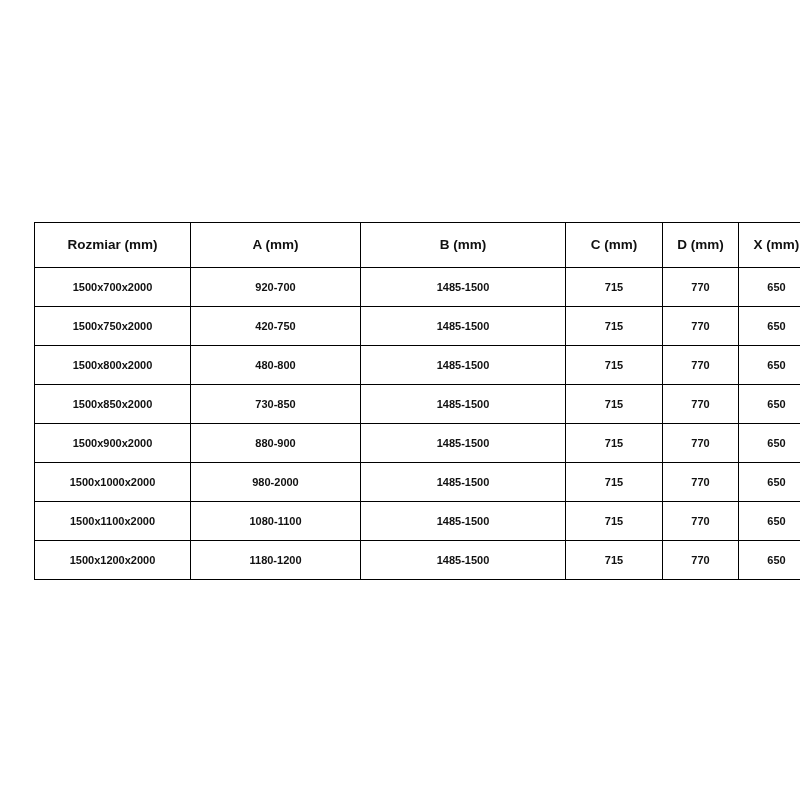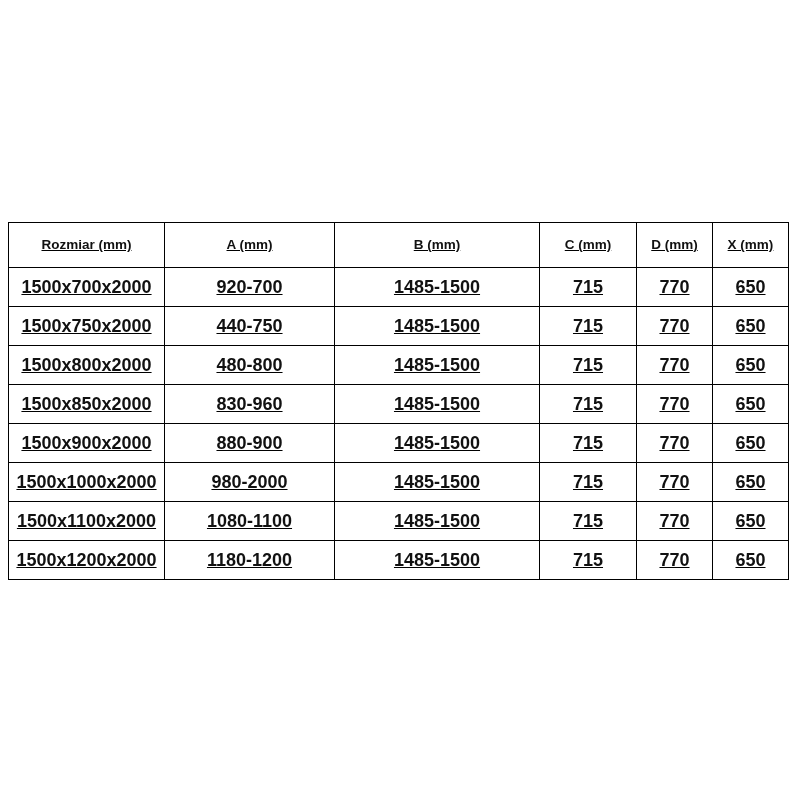--- a/index.html
+++ b/index.html
@@ -17,36 +17,35 @@
   .sheet {
     position: absolute;
     left: 0;
     top: 0;
     width: 800px;
     height: 800px;
     background: #ffffff;
   }
   .table-wrap {
     position: absolute;
-    left: 8px;
+    left: 34px;
     top: 222px;
     width: 760px;
-    text-decoration: underline;
   }
   table.size-table {
     border-collapse: collapse;
     width: 760px;
     table-layout: fixed;
   }
   table.size-table td,
   table.size-table th {
     border: 1px solid #000000;
     text-align: center;
     vertical-align: middle;
-    font-size: 18px;
+    font-size: 11px;
     font-weight: bold;
     padding: 0;
     height: 38px;
     line-height: 38px;
     color: #111111;
     background: #ffffff;
     white-space: nowrap;
     overflow: hidden;
   }
   table.size-table thead th {
@@ -90,37 +89,37 @@
         <tr>
           <td>1500x700x2000</td>
           <td>920-700</td>
           <td>1485-1500</td>
           <td>715</td>
           <td>770</td>
           <td>650</td>
         </tr>
         <tr>
           <td>1500x750x2000</td>
-          <td>440-750</td>
+          <td>420-750</td>
           <td>1485-1500</td>
           <td>715</td>
           <td>770</td>
           <td>650</td>
         </tr>
         <tr>
           <td>1500x800x2000</td>
           <td>480-800</td>
           <td>1485-1500</td>
           <td>715</td>
           <td>770</td>
           <td>650</td>
         </tr>
         <tr>
           <td>1500x850x2000</td>
-          <td>830-960</td>
+          <td>730-850</td>
           <td>1485-1500</td>
           <td>715</td>
           <td>770</td>
           <td>650</td>
         </tr>
         <tr>
           <td>1500x900x2000</td>
           <td>880-900</td>
           <td>1485-1500</td>
           <td>715</td>

